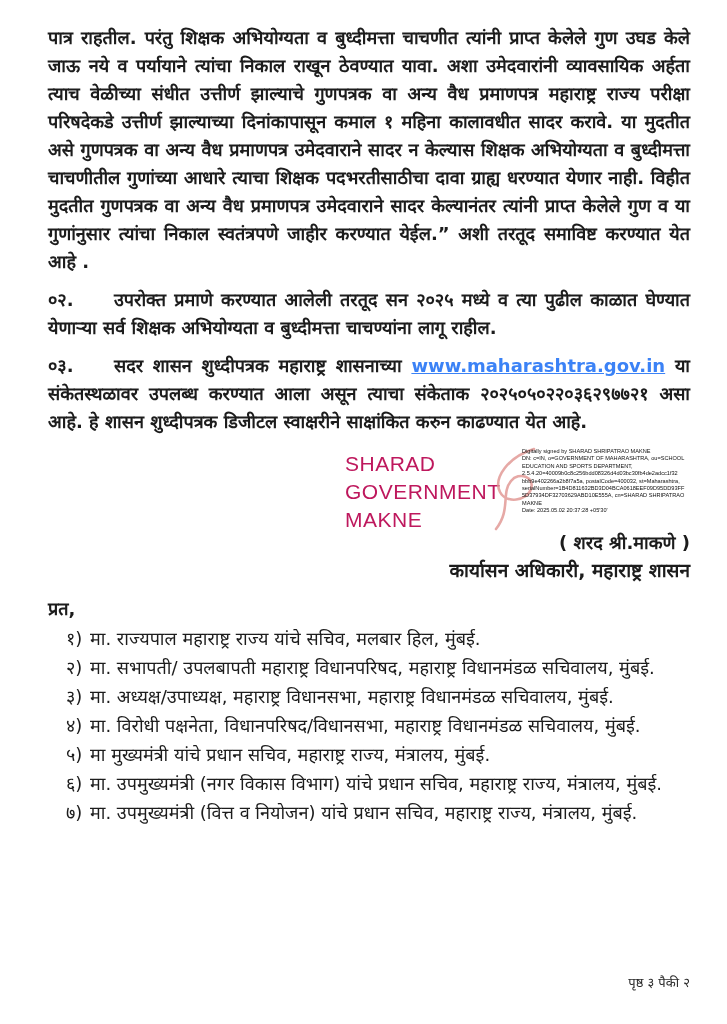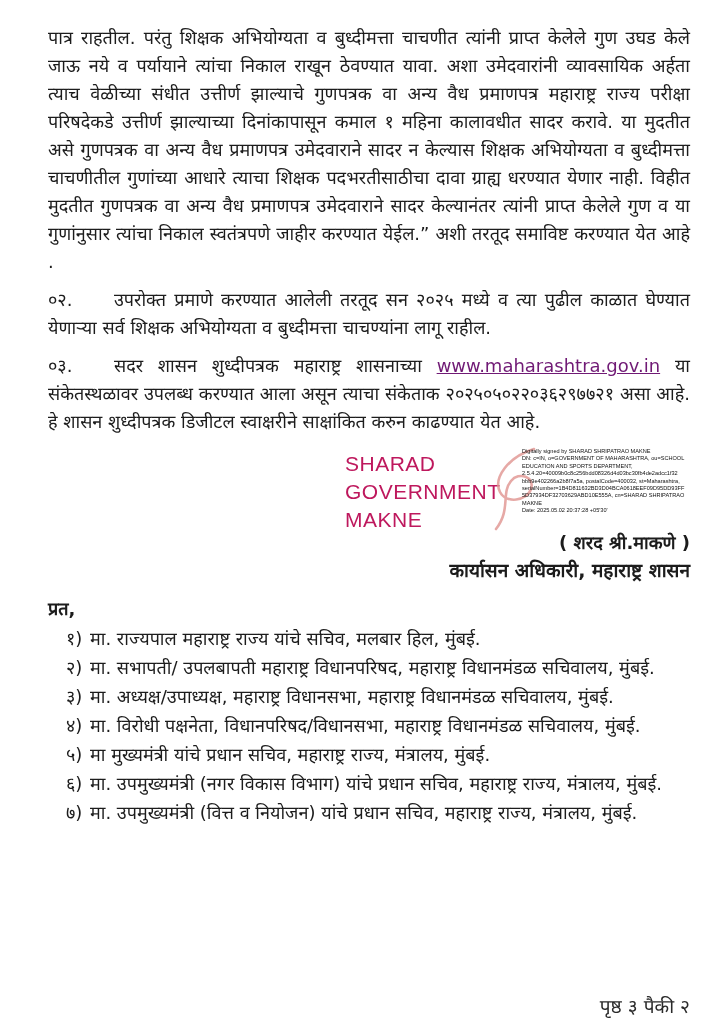--- a/index.html
+++ b/index.html
@@ -14,29 +14,30 @@
   }
   .content{
     position:absolute;
     left:48px;top:24px;width:642px;
   }
   .para{
     font-size:18px;
     line-height:28px;
     text-align:justify;
     margin:0;
+    font-weight:bold;
   }
   .para-num{
     display:inline-block;
     width:66px;
   }
   .p2{margin-top:10px;}
   .p3{margin-top:10px;}
   a.doc-link{
-    color:#701a75;
+    color:#3b82f6;
     text-decoration:underline;
     cursor:pointer;
   }
   .order-line{
     margin-top:14px;
     padding-left:47px;
     font-size:18px;
     line-height:28px;
   }
   .sig-area{
@@ -108,23 +109,22 @@
   .copy-item .num{
     flex:0 0 24px;
   }
   .copy-item .txt{
     flex:1;
     padding-right:18px;
   }
   .page-footer{
     position:absolute;
     right:37px;top:973px;
-    font-size:19px;
+    font-size:13px;
     color:#2a2a2a;
-    margin-top:20px;
   }
 </style>
 </head>
 <body>
 
 <div class="page">
   <div class="content">
 
     <p class="para">पात्र राहतील. परंतु शिक्षक अभियोग्यता व बुध्दीमत्ता चाचणीत त्यांनी प्राप्त केलेले गुण उघड केले जाऊ नये व पर्यायाने त्यांचा निकाल राखून ठेवण्यात यावा. अशा उमेदवारांनी व्यावसायिक अर्हता त्याच वेळीच्या संधीत उत्तीर्ण झाल्याचे गुणपत्रक वा अन्य वैध प्रमाणपत्र महाराष्ट्र राज्य परीक्षा परिषदेकडे उत्तीर्ण झाल्याच्या दिनांकापासून कमाल १ महिना कालावधीत सादर करावे. या मुदतीत असे गुणपत्रक वा अन्य वैध प्रमाणपत्र उमेदवाराने सादर न केल्यास शिक्षक अभियोग्यता व बुध्दीमत्ता चाचणीतील गुणांच्या आधारे त्याचा शिक्षक पदभरतीसाठीचा दावा ग्राह्य धरण्यात येणार नाही. विहीत मुदतीत गुणपत्रक वा अन्य वैध प्रमाणपत्र उमेदवाराने सादर केल्यानंतर त्यांनी प्राप्त केलेले गुण व या गुणांनुसार त्यांचा निकाल स्वतंत्रपणे जाहीर करण्यात येईल.” अशी तरतूद समाविष्ट करण्यात येत आहे .</p>
 

